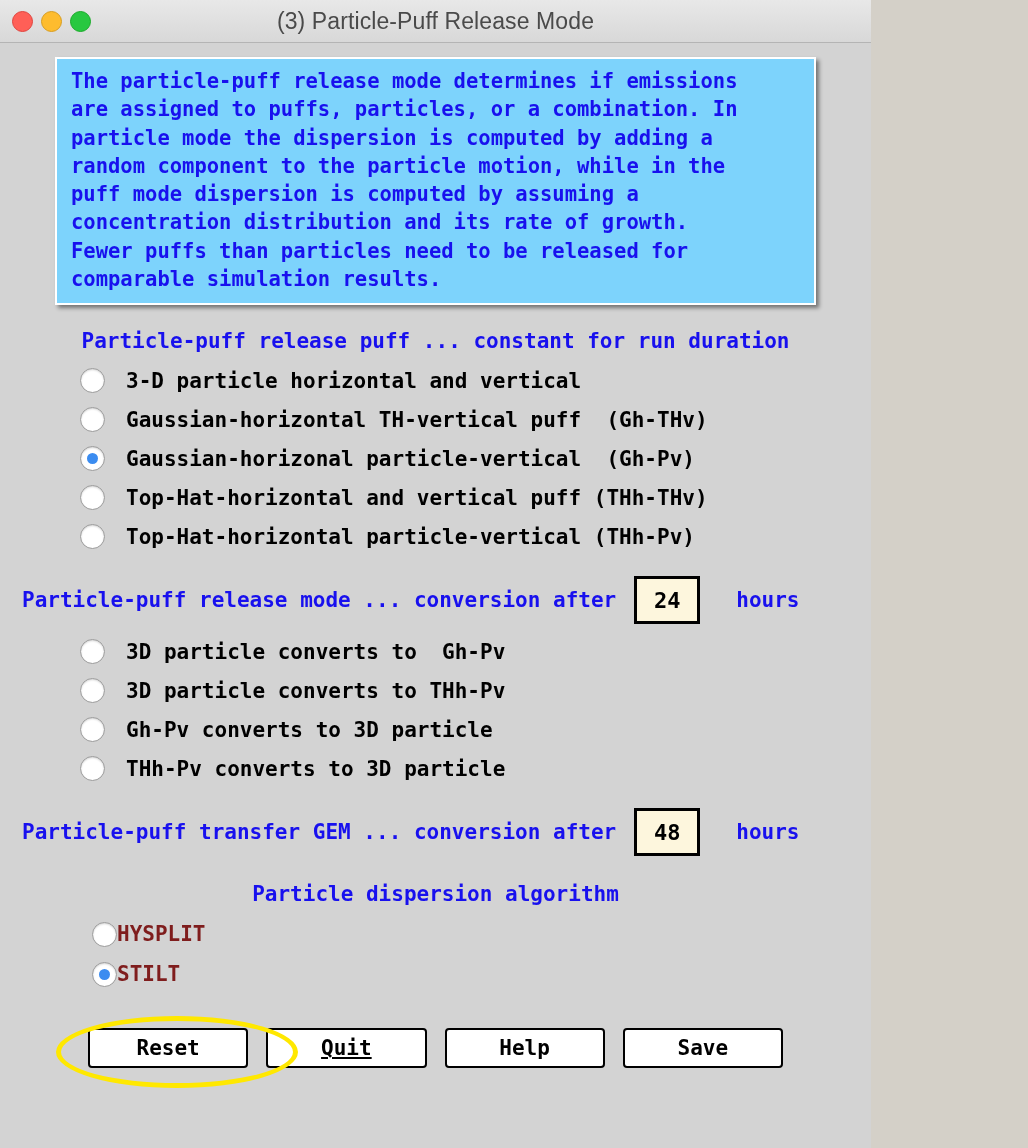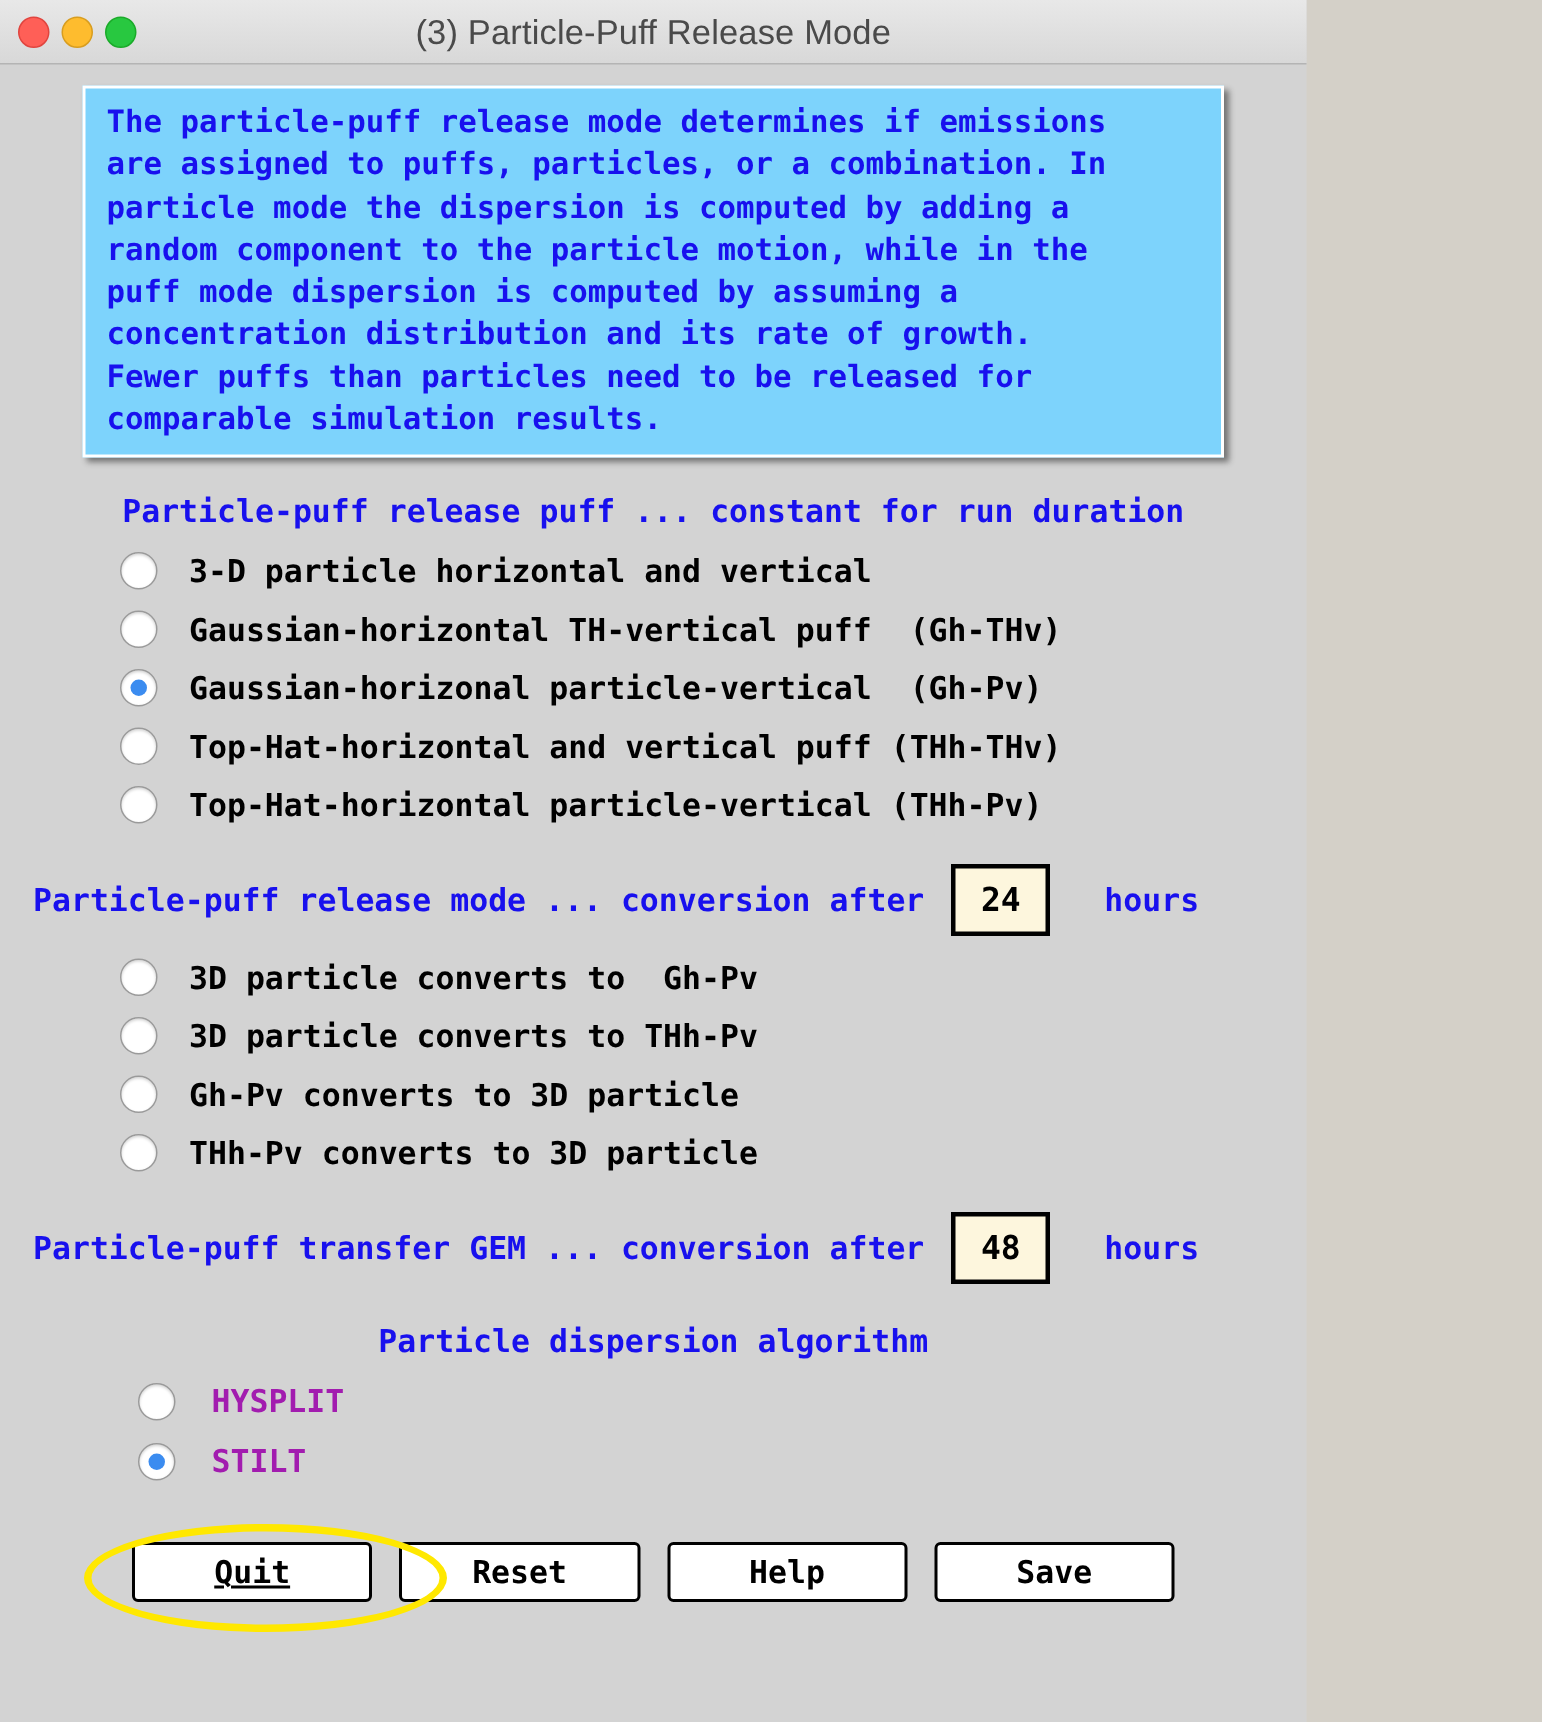--- a/index.html
+++ b/index.html
@@ -181,25 +181,24 @@
     margin-top: 8px;
   }
   .algo-row {
     display: flex;
     align-items: center;
     height: 40px;
     padding-left: 92px;
     position: relative;
   }
   .algo-label {
-    margin-left: 24px;
-    font-family: "DejaVu Sans Mono", monospace;
-    font-weight: bold;
-    font-size: 21px;
-    color: #a21caf;
+    font-family: "DejaVu Sans Mono", monospace;
+    font-weight: bold;
+    font-size: 21px;
+    color: #7f1d1d;
     white-space: pre;
   }
   .highlight-ellipse {
     position: absolute;
     left: 56px;
     top: 973px;
     width: 232px;
     height: 62px;
     border: 5px solid #ffe800;
     border-radius: 50%;
@@ -327,24 +326,24 @@
       <div class="algo-row">
         <span class="radio on"></span>
         <span class="algo-label">STILT</span>
       </div>
     </div>
 
     <div class="highlight-ellipse"></div>
 
     <div class="buttons">
       <div class="btn">
-          <span class="u">Quit</span>
+          <span>Reset</span>
         </div>
       <div class="btn">
-          <span>Reset</span>
+          <span class="u">Quit</span>
         </div>
       <div class="btn">
           <span>Help</span>
         </div>
       <div class="btn">
           <span>Save</span>
         </div>
     </div>
 
   </div>

